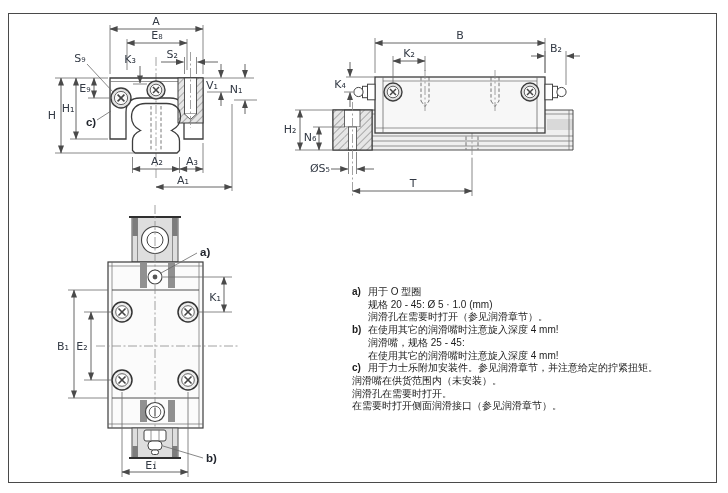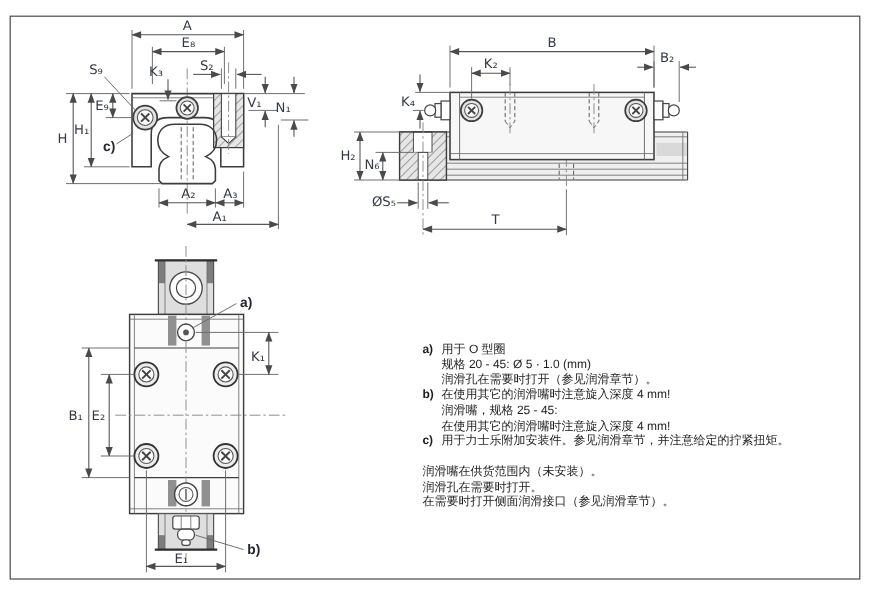--- a/index.html
+++ b/index.html
@@ -15,21 +15,21 @@
   .dim{stroke:#555;stroke-width:0.9;fill:none;}
   .cl{stroke:#8a8a8a;stroke-width:0.8;fill:none;stroke-dasharray:9 2.5 2 2.5;}
   .dash{stroke:#555;stroke-width:0.8;fill:none;stroke-dasharray:3.5 2.2;}
   text.lbl{font-family:"DejaVu Sans","Liberation Sans",sans-serif;font-size:11px;fill:#333a45;}
   text.b{font-weight:700;font-size:11.5px;fill:#22262e;}
   
   .notes{position:absolute;left:352px;top:286px;width:358px;
          font-size:10px;line-height:12.7px;color:#1d1d1d;}
   .note{display:flex;}
   .note .mk{width:16px;flex:none;font-weight:700;}
-  .foot{margin-top:13px;}
+  .foot{}
 </style>
 </head>
 <body>
 
 <div class="canvas">
   <div class="frame"></div>
 
   <svg width="728" height="493" viewBox="0 0 728 493">
     <defs>
       <marker id="ae" markerWidth="9" markerHeight="8" refX="7.6" refY="4" orient="auto" markerUnits="userSpaceOnUse">

